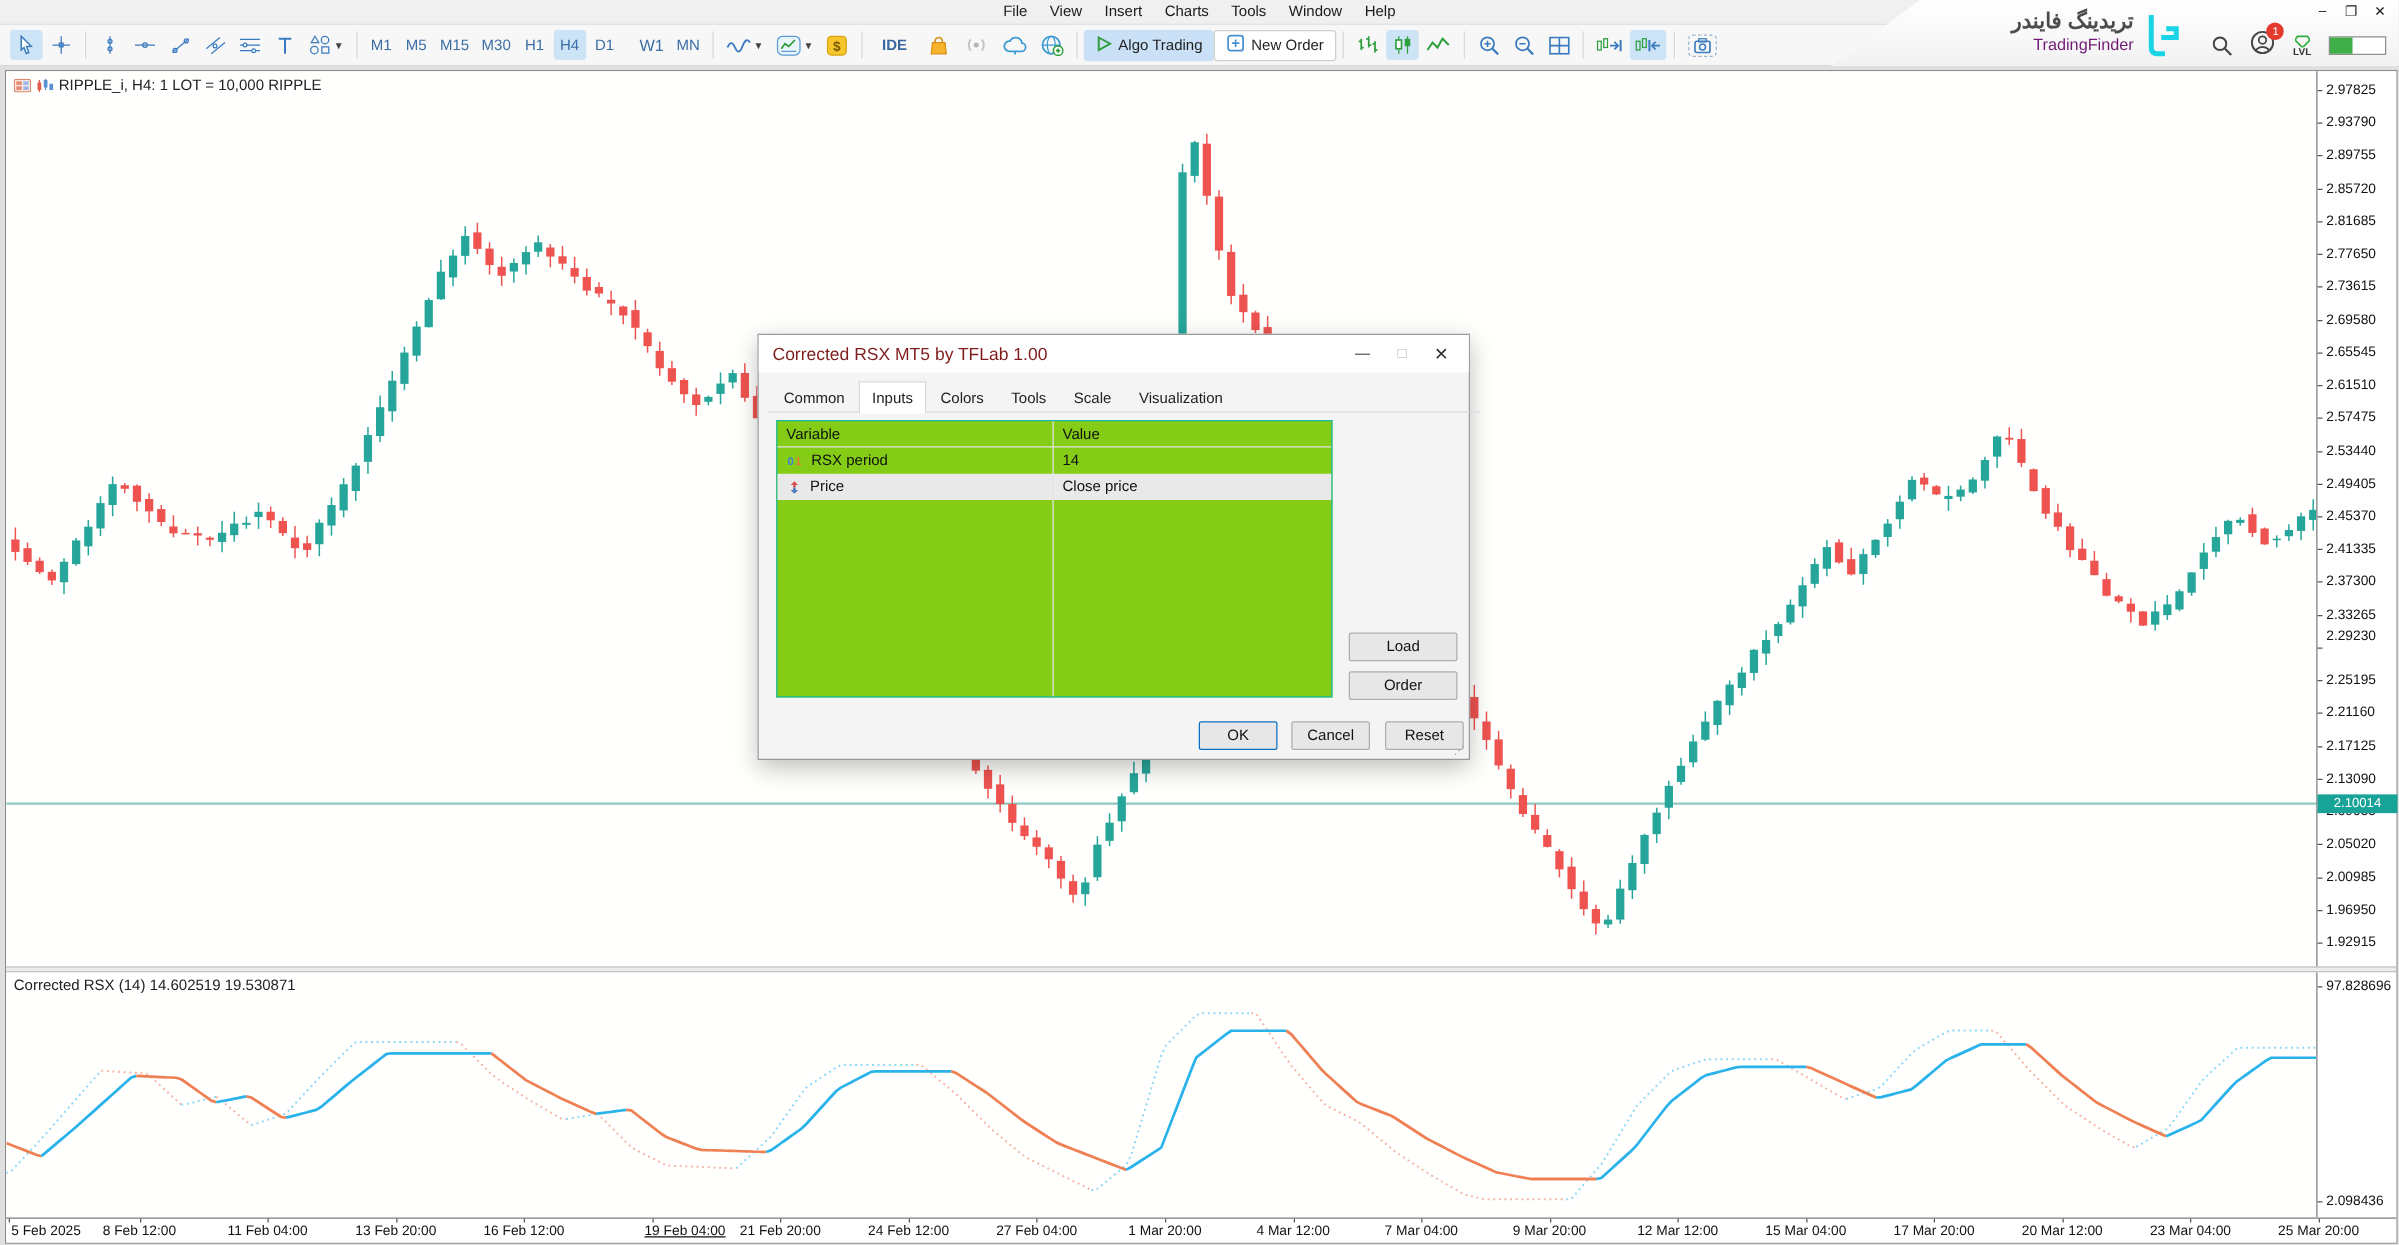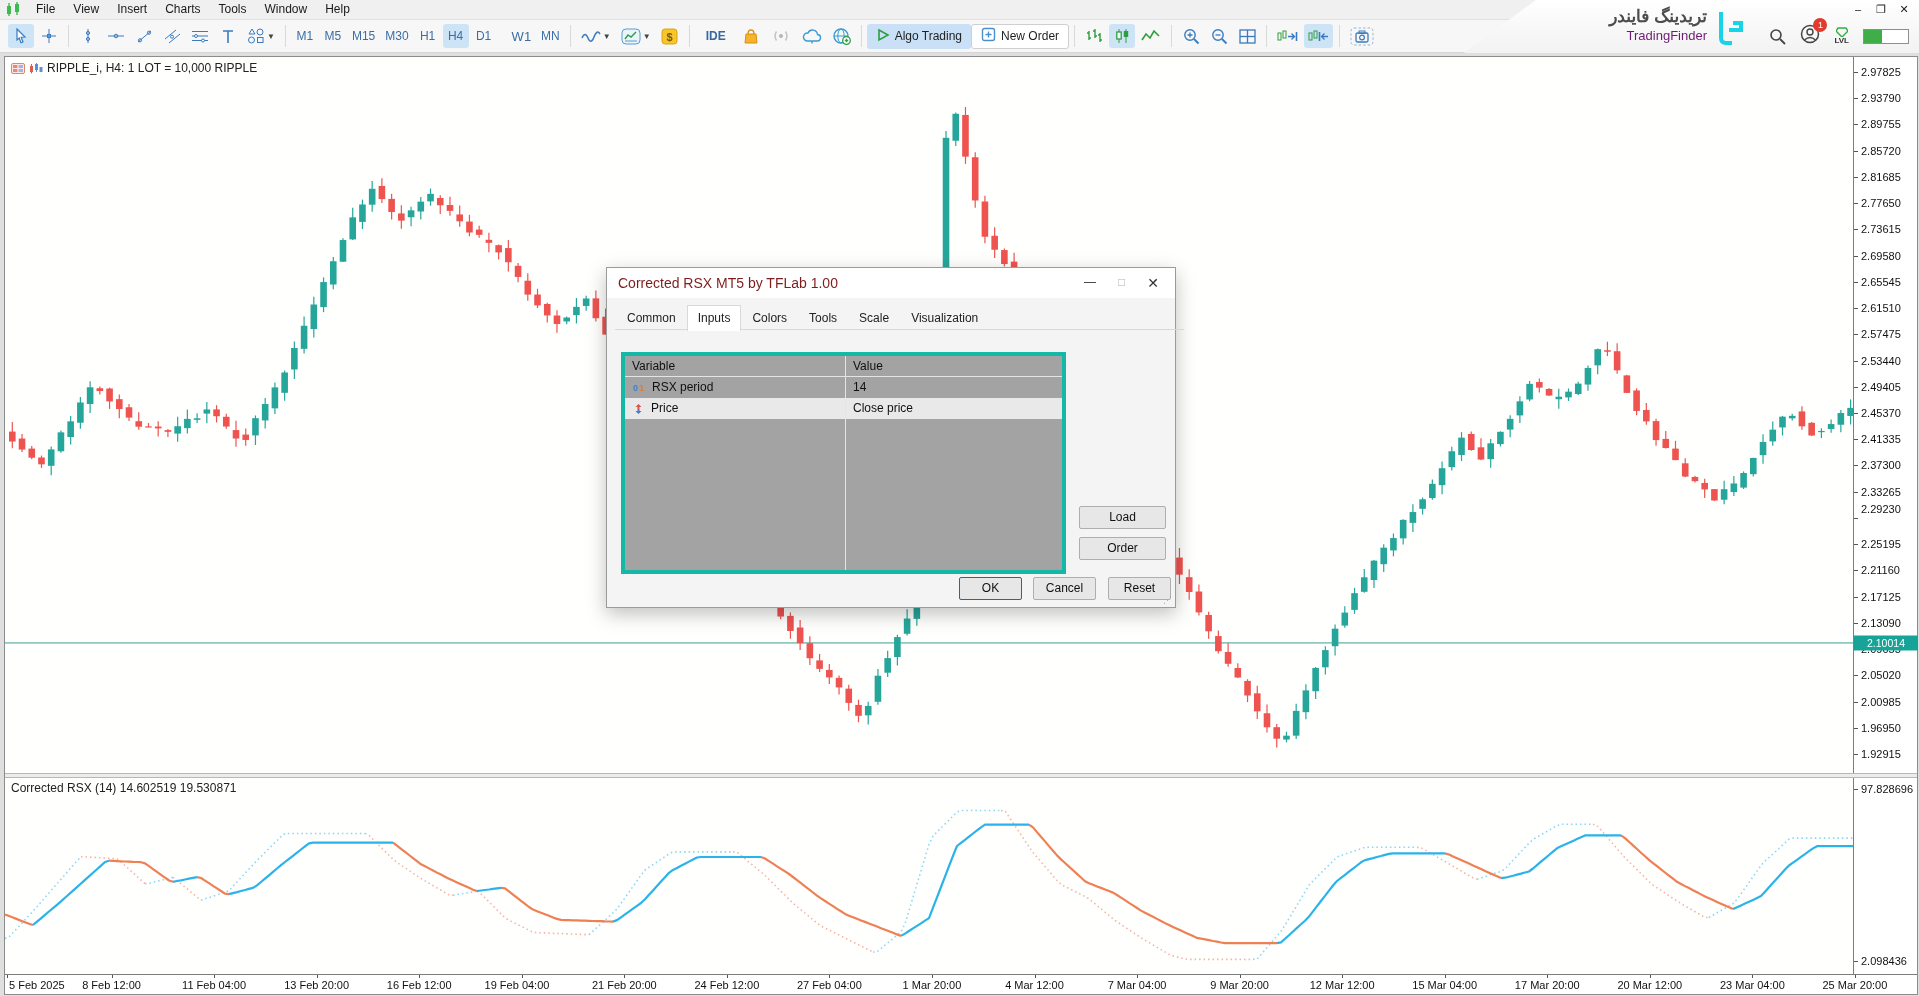--- a/index.html
+++ b/index.html
@@ -1,17 +1,17 @@
 <!DOCTYPE html>
 <html><head>
 <meta charset="utf-8">
 <style>
   * { margin:0; padding:0; box-sizing:border-box; }
   html,body { width:1919px; height:996px; overflow:hidden; font-family:"Liberation Sans",sans-serif; background:#dfdfdf; }
-  .menubar { position:absolute; top:0; left:0; width:100%; height:19px; background:#f0f0f0; display:flex; align-items:center; z-index:5; }
+  .menubar { position:absolute; top:0; left:0; width:100%; height:19px; background:#f0f0f0; display:flex; align-items:center; z-index:5;flex-direction:column; }
   .mt5-logo { width:18px; height:15px; margin:0 4px 0 5px; }
   .menu-item { font-size:12px; color:#1a1a1a; padding:0 9px; height:19px; line-height:19px; cursor:default; }
   .toolbar { position:absolute; top:19px; left:0; width:100%; height:34px; background:#f7f7f7; border-top:1px solid #e2e2e2; border-bottom:1px solid #d6d6d6; display:flex; align-items:center; padding-left:4px; z-index:5; }
   .tb-group { display:flex; align-items:center; height:100%; padding:0 3px; }
   .tb-sep { width:1px; height:22px; background:#d9d9d9; margin:0 2px; }
   .tb-btn { min-width:26px; height:24px; display:flex; align-items:center; justify-content:center; border-radius:3px; margin:0 1px; padding:0 4px; color:#3a6ea5; }
   .tb-btn.active { background:#cde3f6; }
   .tb-btn .dd { font-size:8px; color:#444; margin-left:2px; }
   .tb-text { font-size:12px; color:#38689f; padding:0 6px; }
   .tb-label-btn { display:flex; align-items:center; gap:5px; height:25px; padding:0 9px; border-radius:3px; font-size:12px; color:#1f1f1f; }
@@ -48,21 +48,21 @@
   .dialog { position:absolute; left:606px; top:267px; width:570px; height:341px; background:#f4f4f4; border:1px solid #9b9b9b; box-shadow:0 6px 18px rgba(0,0,0,0.25); z-index:10; }
   .dlg-title { height:30px; background:#ffffff; display:flex; align-items:center; }
   .dlg-title-text { font-size:14px; color:#7f1d1d; margin-left:11px; flex:1; }
   .dlg-sys { display:flex; gap:22px; margin-right:16px; }
   .dlg-sys span { font-size:12px; color:#333; }
   .dlg-sys .disabled { color:#b5b5b5; }
   .dlg-tabs { display:flex; margin:7px 0 0 9px; position:relative; }
   .dlg-tabs:after { content:""; position:absolute; left:-1px; right:-9px; bottom:0; height:1px; background:#d9d9d9; }
   .tab { font-size:12px; color:#222; padding:5px 10px 4px; border:1px solid transparent; border-bottom:none; position:relative; }
   .tab.active { background:#fff; border-color:#d9d9d9; z-index:2; top:0; padding-bottom:6px; margin-bottom:-1px; }
-  .dlg-table { position:absolute; left:14px; top:84px; width:445px; height:222px; background:#a3a3a3; border:4px solid #14b8a6; font-size:12px; color:#111; }
+  .dlg-table { position:absolute; left:14px; top:68px; width:445px; height:222px; background:#84cc16; border:1px solid #14b8a6; font-size:12px; color:#111; }
   .dlg-col-div { position:absolute; top:0; bottom:0; left:220px; width:1px; background:#e4e4e4; }
   .dlg-thead { display:flex; height:21px; line-height:21px; border-bottom:1px solid #e4e4e4; }
   .dlg-row { display:flex; height:21px; line-height:21px; align-items:center; }
   .dlg-row.selected { background:#e9e9e9; }
   .dlg-c1 { width:220px; padding-left:7px; display:flex; align-items:center; gap:6px; }
   .dlg-c2 { flex:1; padding-left:8px; }
   .btn { position:absolute; height:23px; background:#e7e7e7; border:1px solid #aeaeae; font-size:12px; color:#111; text-align:center; line-height:21px; border-radius:2px; }
   .btn.default { border:1.5px solid #0a6fc2; }
   .grip { position:absolute; right:2px; bottom:2px; width:10px; height:10px; color:#9a9a9a; font-size:9px; line-height:10px; }
 </style>
@@ -924,21 +924,21 @@
       <div class="t-label" style="left: 4px;">5 Feb 2025</div>
       <div class="t-tick" style="left: 106.55px;"></div>
       <div class="t-label" style="left: 106.55px; transform: translateX(-50%);">8 Feb 12:00</div>
       <div class="t-tick" style="left: 209.1px;"></div>
       <div class="t-label" style="left: 209.1px; transform: translateX(-50%);">11 Feb 04:00</div>
       <div class="t-tick" style="left: 311.65px;"></div>
       <div class="t-label" style="left: 311.65px; transform: translateX(-50%);">13 Feb 20:00</div>
       <div class="t-tick" style="left: 414.2px;"></div>
       <div class="t-label" style="left: 414.2px; transform: translateX(-50%);">16 Feb 12:00</div>
       <div class="t-tick" style="left: 516.75px;"></div>
-      <div class="t-label" style="left: 512px; transform: translateX(-50%);">19 Feb 04:00</div>
+      <div class="t-label" style="left: 543px; transform: translateX(-50%); text-decoration: underline;">19 Feb 04:00</div>
       <div class="t-tick" style="left: 619.3px;"></div>
       <div class="t-label" style="left: 619.3px; transform: translateX(-50%);">21 Feb 20:00</div>
       <div class="t-tick" style="left: 721.85px;"></div>
       <div class="t-label" style="left: 721.85px; transform: translateX(-50%);">24 Feb 12:00</div>
       <div class="t-tick" style="left: 824.4px;"></div>
       <div class="t-label" style="left: 824.4px; transform: translateX(-50%);">27 Feb 04:00</div>
       <div class="t-tick" style="left: 926.95px;"></div>
       <div class="t-label" style="left: 926.95px; transform: translateX(-50%);">1 Mar 20:00</div>
       <div class="t-tick" style="left: 1029.5px;"></div>
       <div class="t-label" style="left: 1029.5px; transform: translateX(-50%);">4 Mar 12:00</div>

